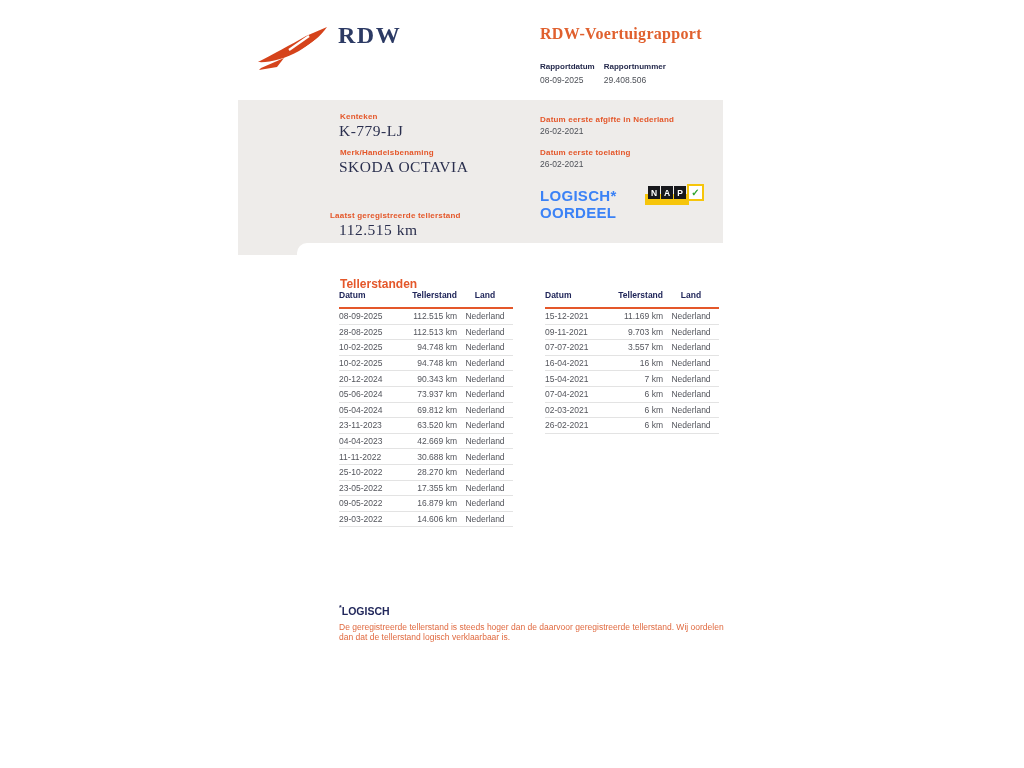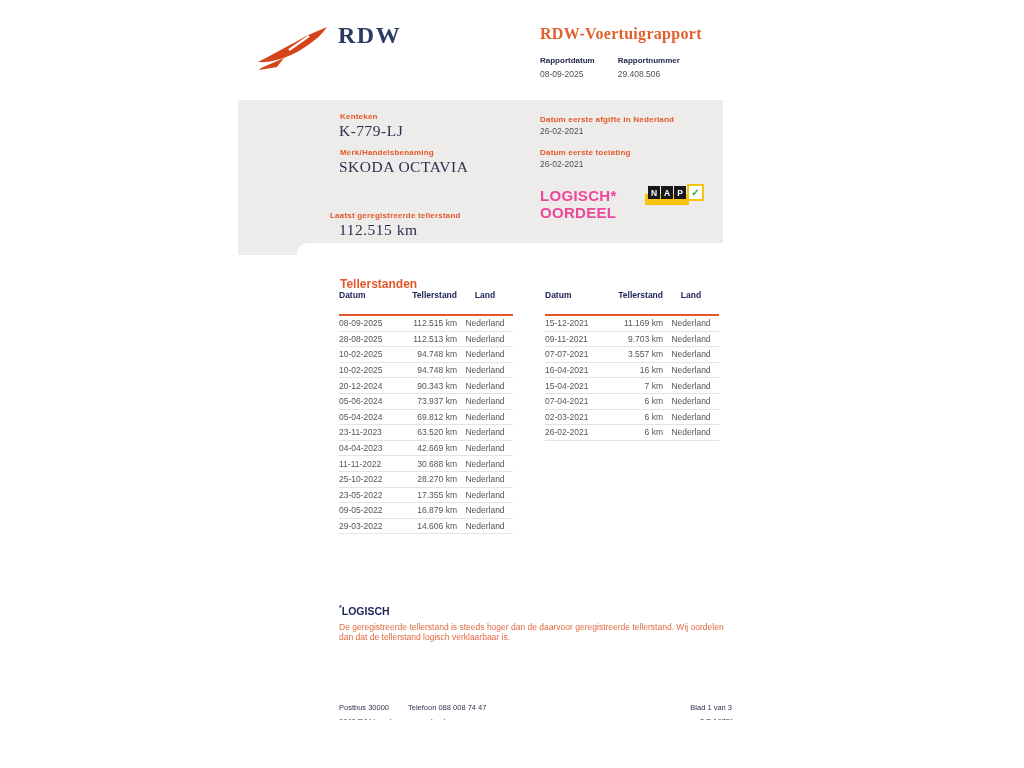--- a/index.html
+++ b/index.html
@@ -5,50 +5,50 @@
   html,body{margin:0;padding:0;background:#fff;}
   .page{position:relative;width:1024px;height:720px;background:#ffffff;overflow:hidden;
         font-family:"Liberation Sans",sans-serif;}
   .abs{position:absolute;}
 
   
   .wordmark{left:338px;top:22px;font-family:"Liberation Serif",serif;font-weight:600;
             font-size:24px;color:#2C3A64;letter-spacing:1.5px;}
   .doc-title{left:540px;top:25px;font-family:"Liberation Serif",serif;font-weight:700;
              font-size:16px;color:#E0602E;letter-spacing:.3px;}
-  .meta{left:540px;top:56px;display:flex;gap:23px;}
+  .meta{left:540px;top:62px;display:flex;gap:9px;}
   .meta-lbl{font-size:8px;font-weight:bold;color:#252A4D;}
   .meta-val{font-size:8.5px;color:#4E5158;margin-top:4px;}
 
   
   .graybox{left:238px;top:100px;width:485px;height:155px;background:#EEECEA;}
   .white-notch{left:297px;top:243px;width:427px;height:13px;background:#fff;
                border-top-left-radius:10px;}
   .lbl{font-size:8px;font-weight:bold;color:#E4572A;letter-spacing:.2px;}
   .val-serif{font-family:"Liberation Serif",serif;font-size:15.5px;color:#2A2F4E;letter-spacing:.5px;}
   .small-val{font-size:8.5px;color:#4E5158;}
-  .oordeel{left:540px;top:188px;font-size:15px;font-weight:bold;color:#ec4899;
+  .oordeel{left:540px;top:188px;font-size:15px;font-weight:bold;color:#3b82f6;
            line-height:16.5px;letter-spacing:.3px;}
 
   
   .nap{left:648px;top:186px;width:54px;height:22px;}
   .nap-shadow{position:absolute;left:-3px;top:8px;width:44px;height:11px;background:#F6C50B;}
   .nap-tiles{position:absolute;left:0;top:0;display:flex;gap:1px;}
   .nap-tile{width:12px;height:13px;background:#17181C;color:#fff;font-size:8.5px;font-weight:bold;
             display:flex;align-items:center;justify-content:center;}
   .nap-check{width:13px;height:13px;background:#fff;border:2px solid #F6C50B;color:#2FA52F;
              font-size:10px;font-weight:bold;display:flex;align-items:center;justify-content:center;
              box-sizing:content-box;margin-top:-2px;}
 
   
   .section-title{left:340px;top:277px;font-size:12px;font-weight:bold;color:#E4572A;}
   .datatable{position:absolute;width:174px;}
   .datatable.left{left:339px;top:290px;}
   .datatable.right{left:545px;top:290px;}
-  .thead{display:flex;border-bottom:2px solid #E4572A;padding-bottom:14px;
+  .thead{display:flex;border-bottom:2px solid #E4572A;padding-bottom:7px;
          font-size:8.5px;font-weight:bold;color:#20265A;}
   .trow{display:flex;height:14.6px;align-items:center;border-bottom:1px solid #E3E3E3;
         font-size:8.5px;color:#53555C;}
   .tcell.c0{width:72px;text-align:left;}
   .tcell.c1{width:46px;text-align:right;}
   .tcell.c2{flex:1;text-align:center;}
 
   
   .footnote{left:339px;top:604px;width:395px;}
   .footnote-title{font-size:10.5px;font-weight:bold;color:#20265A;}
@@ -255,32 +255,20 @@
           <div class="tcell c2">Nederland</div>
         </div>
       </div>
   </div>
 
   <div class="abs footnote">
     <div class="footnote-title"><sup>*</sup><span>LOGISCH</span></div>
     <div class="footnote-text">De geregistreerde tellerstand is steeds hoger dan de daarvoor geregistreerde tellerstand. Wij oordelen dan dat de tellerstand logisch verklaarbaar is.</div>
   </div>
 
-  <div class="abs footer">
-    <div class="footer-row">
-      <div class="f-col1">Postbus 30000</div>
-      <div class="f-col2">Telefoon 088 008 74 47</div>
-      <div class="f-col3">Blad 1 van 3</div>
-    </div>
-    <div class="footer-row">
-      <div class="f-col1">9640 RA Veendam</div>
-      <div class="f-col2">www.rdw.nl</div>
-      <div class="f-col3">3 E 1675f</div>
-    </div>
-  </div>
 
   <div class="abs bottom-art">
     <svg width="252" height="40" viewBox="0 0 252 40">
       <g fill="#D5431B">
         <polygon points="0,18 52,9 52,11.5 0,20.5"></polygon>
         <polygon points="31,7 63,7 44,26 12,26"></polygon>
         <polygon points="57,13 85,7 63,26 47,26"></polygon>
         <polygon points="104,2 148,2 146,6 102,6"></polygon>
         <polygon points="96,8 140,8 138,12 94,12"></polygon>
         <polygon points="146,8 166,8 164,12 144,12"></polygon>

